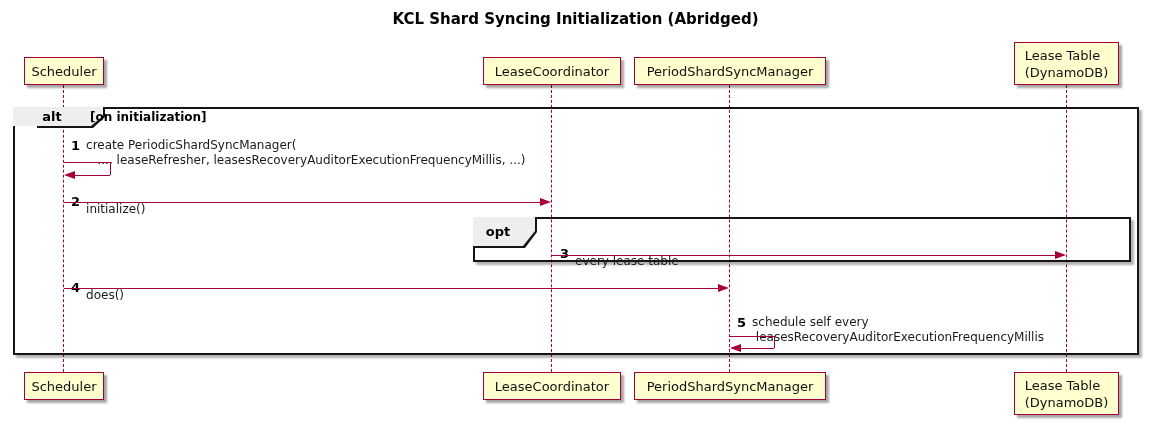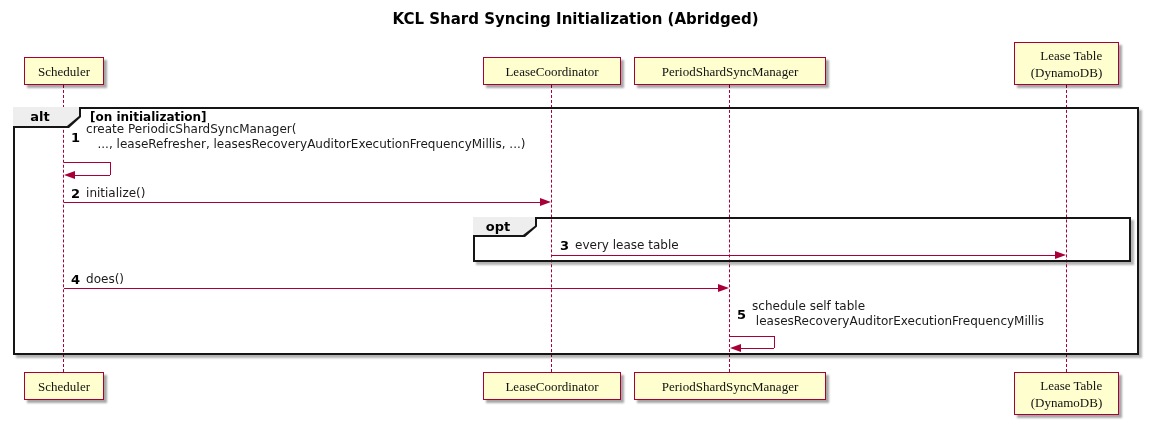--- a/index.html
+++ b/index.html
@@ -7,22 +7,22 @@
     position:relative;width:1151px;height:429px;background:#ffffff;overflow:hidden;
     font-family:"DejaVu Sans","Liberation Sans",sans-serif;color:#1a1a1a;border-radius:23px;
   }
   .title{
     position:absolute;left:0;top:10px;width:1151px;text-align:center;
     font-size:15px;font-weight:bold;color:#000;
   }
   .participant{
     position:absolute;background:#FEFECE;border:1.5px solid #A80036;
     box-shadow:3px 3px 2px rgba(0,0,0,.35);
-    display:flex;align-items:center;justify-content:center;text-align:right;
-    font-size:13px;color:#111;white-space:pre;line-height:17px;z-index:4;box-sizing:border-box;font-family:Liberation Serif, serif;
+    display:flex;align-items:center;justify-content:center;text-align:left;
+    font-size:13px;color:#111;white-space:pre;line-height:17px;z-index:4;box-sizing:border-box;
   }
   .lifeline{position:absolute;width:0;border-left:1px dashed #A80036;z-index:1;}
   .frame{
     position:absolute;border:2px solid #151515;background:transparent;
     box-shadow:3px 3px 2px rgba(0,0,0,.3);z-index:2;box-sizing:border-box;
   }
   .pent{position:absolute;z-index:3;}
   .pent-outer{
     width:100%;height:100%;background:#151515;
     clip-path:polygon(0 0,100% 0,100% 48%,calc(100% - 12px) 100%,0 100%);
@@ -30,21 +30,21 @@
   .pent-inner{
     position:absolute;left:0;top:0;width:calc(100% - 2px);height:calc(100% - 2px);
     background:#EEEEEE;clip-path:polygon(0 0,100% 0,100% 48%,calc(100% - 12px) 100%,0 100%);
     display:flex;align-items:center;justify-content:center;
     padding-right:12px;box-sizing:border-box;
     font-size:13px;font-weight:bold;color:#000;
   }
   .cond{position:absolute;font-size:12px;font-weight:bold;color:#000;z-index:3;white-space:pre;}
   .msg{position:absolute;display:flex;align-items:center;gap:6px;z-index:3;}
   .msg-num{font-size:13px;font-weight:bold;color:#000;}
-  .msg-text{font-size:12px;color:#1a1a1a;white-space:pre;line-height:15px;}
+  .msg-text{font-size:12px;color:#1a1a1a;white-space:pre;line-height:15px;margin-top:16px;}
   .hline{position:absolute;height:0;border-top:1px solid #A80036;z-index:3;}
   .vline{position:absolute;width:0;border-left:1px solid #A80036;z-index:3;}
   .head-r{
     position:absolute;width:0;height:0;z-index:3;
     border-left:11px solid #A80036;border-top:4.5px solid transparent;border-bottom:4.5px solid transparent;
   }
   .head-l{
     position:absolute;width:0;height:0;z-index:3;
     border-right:11px solid #A80036;border-top:4.5px solid transparent;border-bottom:4.5px solid transparent;
   }
@@ -55,21 +55,21 @@
 <div class="canvas">
 
   <div class="title">KCL Shard Syncing Initialization (Abridged)</div>
 
   <div class="lifeline" style="left:63px;top:85px;height:287px;"></div>
   <div class="lifeline" style="left:551px;top:85px;height:287px;"></div>
   <div class="lifeline" style="left:729px;top:85px;height:287px;"></div>
   <div class="lifeline" style="left:1066px;top:85px;height:287px;"></div>
 
   <div class="frame" style="left:13px;top:107px;width:1126px;height:248px;"></div>
-  <div class="pent" style="left:13px;top:107px;width:68px;height:21px;">
+  <div class="pent" style="left:13px;top:107px;width:68px;height:21px;padding-left:24px;">
     <div class="pent-outer"></div>
     <div class="pent-inner">alt</div>
   </div>
   <div class="cond" style="left:90px;top:110px;">[on initialization]</div>
 
   <div class="msg" style="left:71px;top:122px;">
     <span class="msg-num">1</span>
     <span class="msg-text">create PeriodicShardSyncManager(
    ..., leaseRefresher, leasesRecoveryAuditorExecutionFrequencyMillis, ...)</span>
   </div>
@@ -79,42 +79,42 @@
   <div class="head-l" style="left:64px;top:171px;"></div>
 
   <div class="msg" style="left:71px;top:186px;">
     <span class="msg-num">2</span>
     <span class="msg-text">initialize()</span>
   </div>
   <div class="hline" style="left:64px;top:202px;width:478px;"></div>
   <div class="head-r" style="left:540px;top:198px;"></div>
 
   <div class="frame" style="left:473px;top:217px;width:658px;height:45px;"></div>
-  <div class="pent" style="left:473px;top:217px;width:64px;height:20px;">
+  <div class="pent" style="left:473px;top:217px;width:64px;height:31px;">
     <div class="pent-outer"></div>
     <div class="pent-inner">opt</div>
   </div>
 
   <div class="msg" style="left:560px;top:238px;">
     <span class="msg-num">3</span>
     <span class="msg-text">every lease table</span>
   </div>
   <div class="hline" style="left:552px;top:255px;width:504px;"></div>
   <div class="head-r" style="left:1055px;top:251px;"></div>
 
   <div class="msg" style="left:71px;top:272px;">
     <span class="msg-num">4</span>
     <span class="msg-text">does()</span>
   </div>
   <div class="hline" style="left:64px;top:288px;width:656px;"></div>
   <div class="head-r" style="left:718px;top:284px;"></div>
 
   <div class="msg" style="left:737px;top:299px;">
     <span class="msg-num">5</span>
-    <span class="msg-text">schedule self table
+    <span class="msg-text">schedule self every
  leasesRecoveryAuditorExecutionFrequencyMillis</span>
   </div>
   <div class="hline" style="left:730px;top:336px;width:44px;"></div>
   <div class="vline" style="left:774px;top:336px;height:12px;"></div>
   <div class="hline" style="left:740px;top:348px;width:34px;"></div>
   <div class="head-l" style="left:730px;top:344px;"></div>
 
   <div class="participant" style="left:24px;top:57px;width:80px;height:28px;">Scheduler</div>
   <div class="participant" style="left:483px;top:57px;width:138px;height:28px;">LeaseCoordinator</div>
   <div class="participant" style="left:634px;top:57px;width:192px;height:28px;">PeriodShardSyncManager</div>

